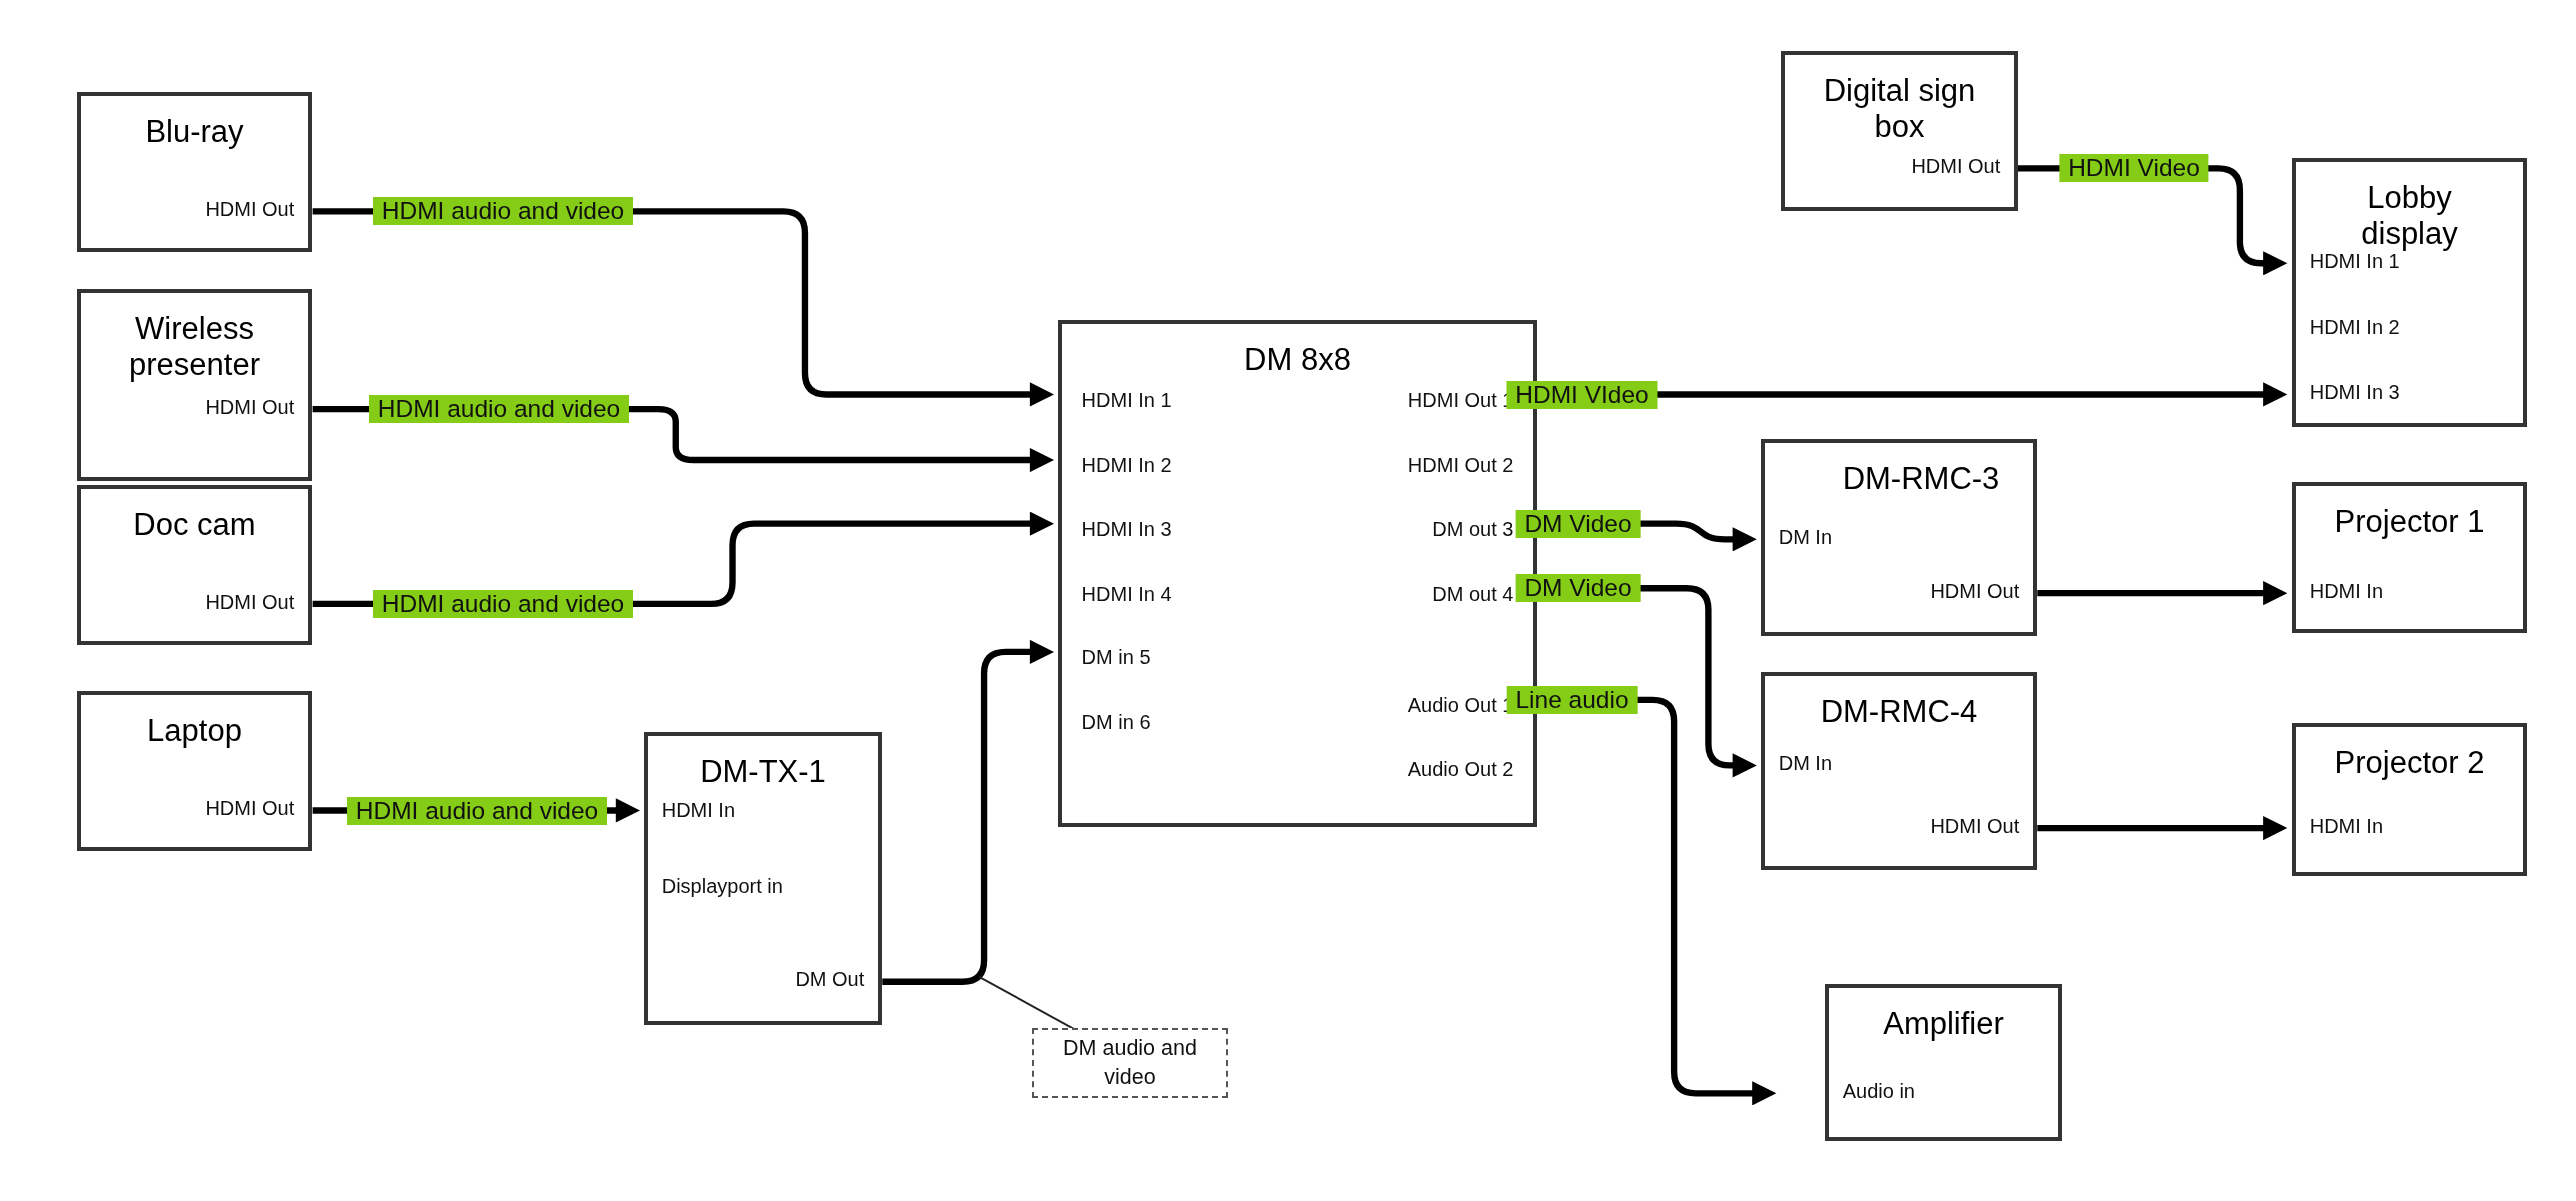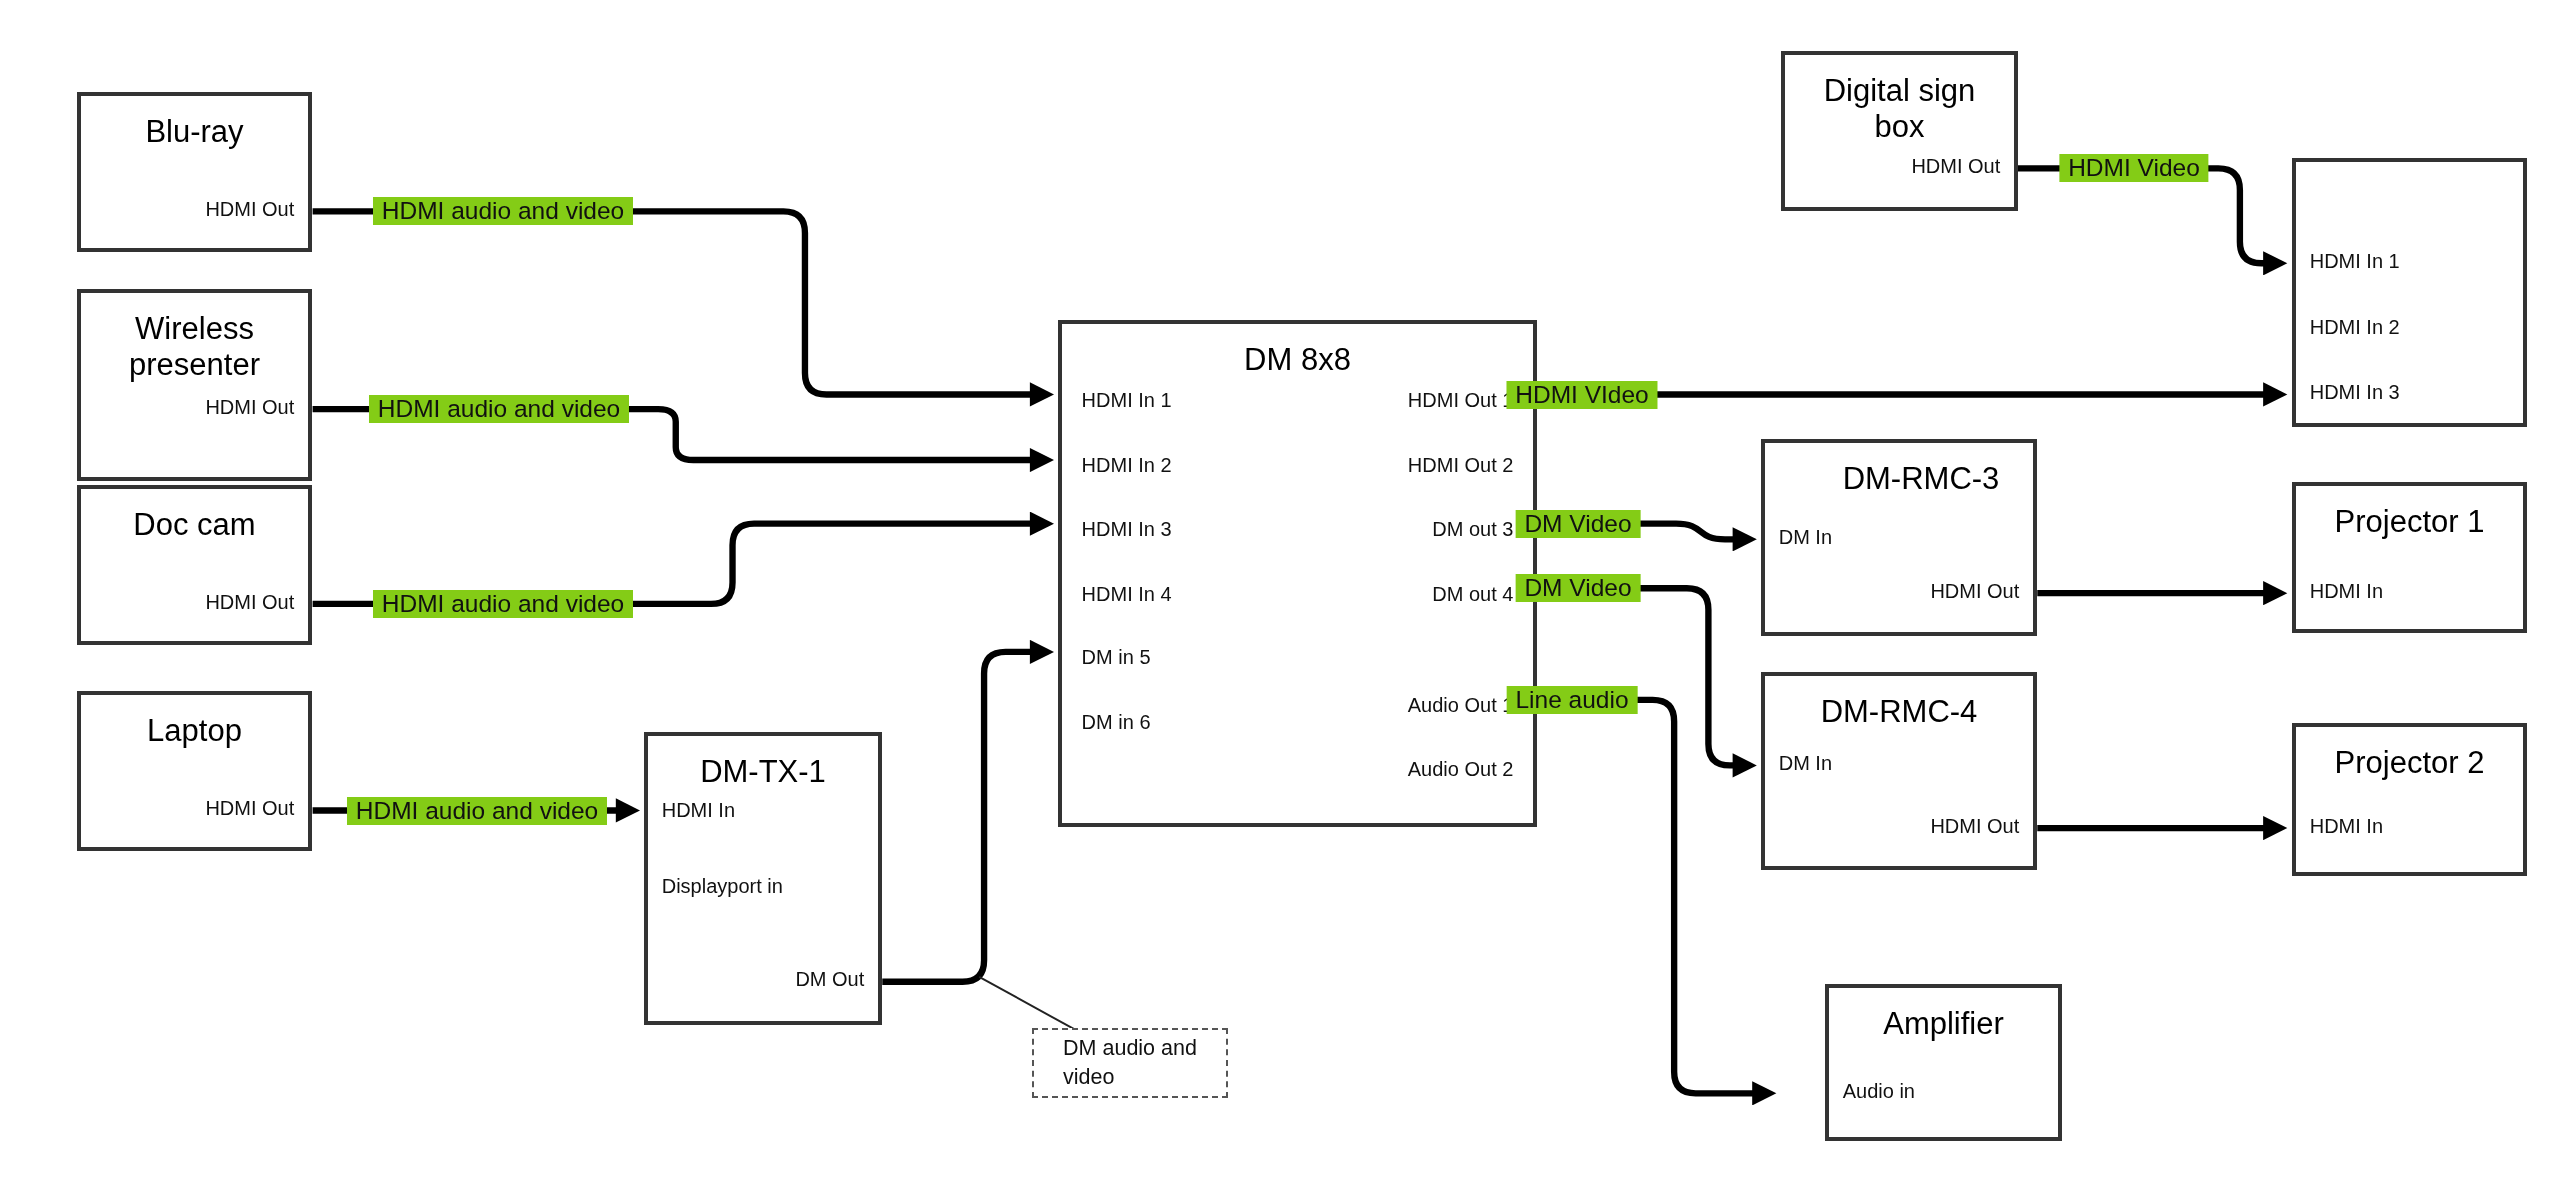--- a/index.html
+++ b/index.html
@@ -51,21 +51,21 @@
     z-index: 3;
   }
   .callout-box {
     position: absolute;
     box-sizing: border-box;
     background: #ffffff;
     border: 2px dashed #555555;
     display: flex;
     align-items: center;
     justify-content: center;
-    text-align: left;
+    text-align: center;
     font-size: 21.5px;
     color: #111111;
     line-height: 1.35;
     white-space: pre-line;
     z-index: 3;
   }
 </style>
 </head>
 <body>
 
@@ -127,20 +127,22 @@
       <span class="port-label" style="top: 253px; right: 19.6px;">DM out 4</span>
       <span class="port-label" style="top: 364px; right: 19.6px;">Audio Out 1</span>
       <span class="port-label" style="top: 428px; right: 19.6px;">Audio Out 2</span>
     </div>
     <div class="device-box" style="left: 1781px; top: 51px; width: 237px; height: 160px;">
       <div class="device-title">Digital sign
 box</div>
       <span class="port-label" style="top: 94px; right: 13.7px;">HDMI Out</span>
     </div>
     <div class="device-box" style="left: 2292px; top: 158px; width: 235px; height: 269px;">
+      <div class="device-title">Lobby
+display</div>
       <span class="port-label" style="top: 82px; left: 13.7px;">HDMI In 1</span>
       <span class="port-label" style="top: 148px; left: 13.7px;">HDMI In 2</span>
       <span class="port-label" style="top: 213px; left: 13.7px;">HDMI In 3</span>
     </div>
     <div class="device-box" style="left: 1761px; top: 439px; width: 276px; height: 197px; padding-left: 44px;">
       <div class="device-title">DM-RMC-3</div>
       <span class="port-label" style="top: 77px; left: 13.7px;">DM In</span>
       <span class="port-label" style="top: 131px; right: 13.7px;">HDMI Out</span>
     </div>
     <div class="device-box" style="left: 2292px; top: 482px; width: 235px; height: 151px;">

